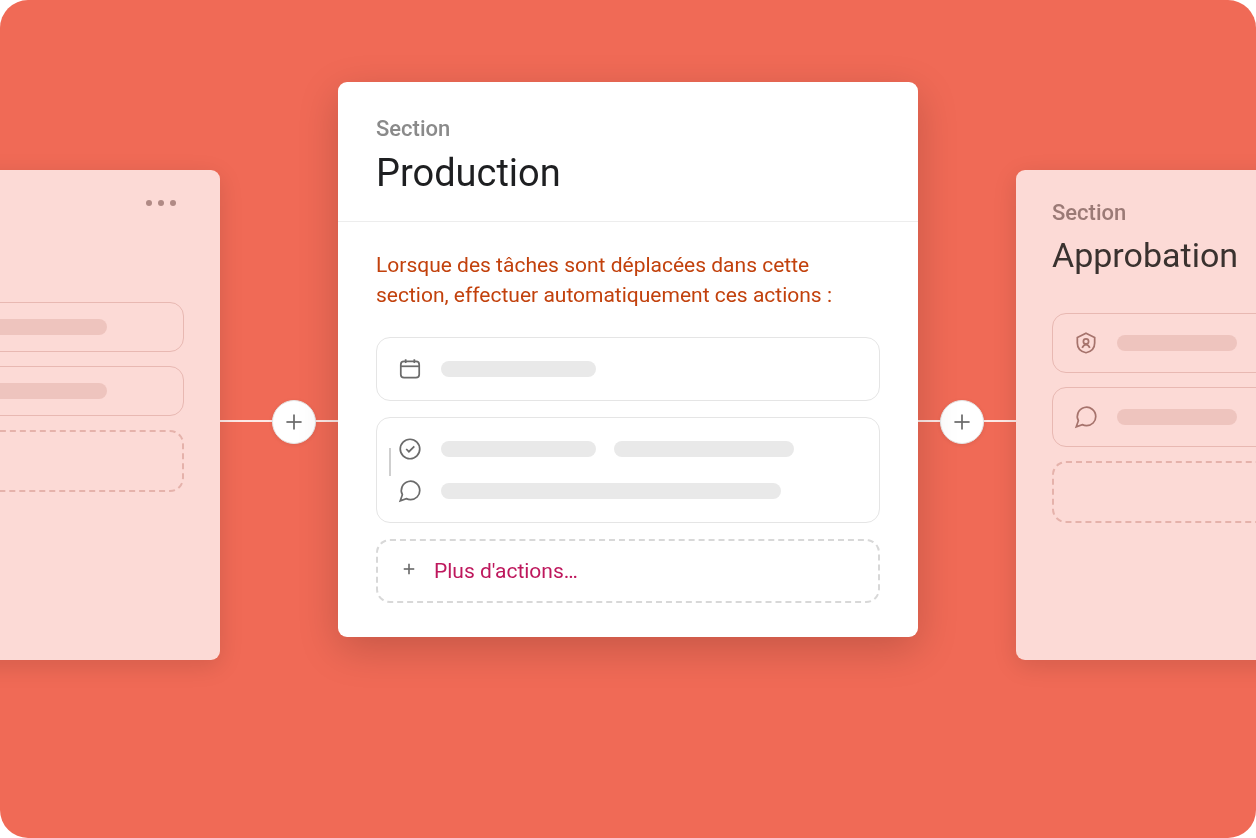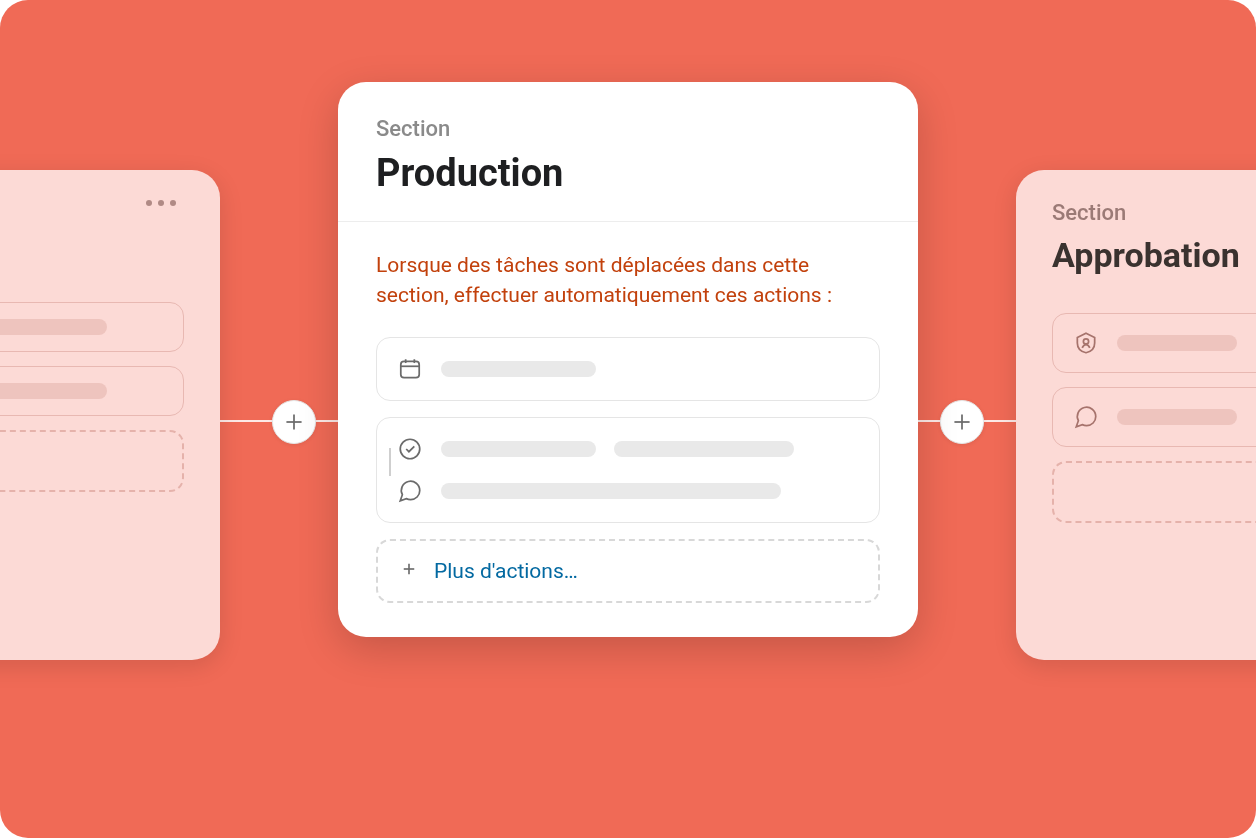--- a/index.html
+++ b/index.html
@@ -45,39 +45,39 @@
     cursor: pointer;
   }
   .plus-btn svg { width: 20px; height: 20px; stroke: #6B6B6B; stroke-width: 2; }
   .plus-left  { left: 272px; }
   .plus-right { left: 940px; }
 
   
   .card {
     position: absolute;
     background: #fff;
-    border-radius: 28px;
+    border-radius: 9px;
     box-shadow: 0 12px 40px rgba(0,0,0,0.18);
   }
   .card.pink { background: #FCDAD6; box-shadow: 0 6px 24px rgba(0,0,0,0.12); }
 
   .card .inner { padding: 34px 38px; }
   .card.pink .inner { padding: 30px 36px; }
 
   .label-section {
     font-size: 22px;
     font-weight: 500;
     color: #8A8A8A;
     margin-bottom: 10px;
   }
   .card.pink .label-section { color: #9B7A76; }
 
   .title {
     font-size: 38px;
-    font-weight: 700;
+    font-weight: 400;
     color: #1E1F21;
     margin-bottom: 0;
   }
   .card.pink .title { color: #3A322F; font-size: 34px; }
 
   .divider {
     height: 1px;
     background: #EDEDED;
     margin: 26px -38px 28px;
   }
@@ -143,21 +143,21 @@
   .more-actions {
     border: 2px dashed #D8D8D8;
     border-radius: 14px;
     padding: 18px 22px;
     display: flex;
     align-items: center;
     gap: 16px;
     cursor: pointer;
   }
   .more-actions .plus svg { width: 18px; height: 18px; stroke: #6B6B6B; stroke-width: 2.2; }
-  .more-actions .txt { font-size: 21px; color: #0369a1; }
+  .more-actions .txt { font-size: 21px; color: #be185d; }
 
   .more-dashed-pink {
     border: 2px dashed #E5B2AB;
     border-radius: 14px;
     height: 62px;
   }
 
   
   .card-left {
     left: -120px;

